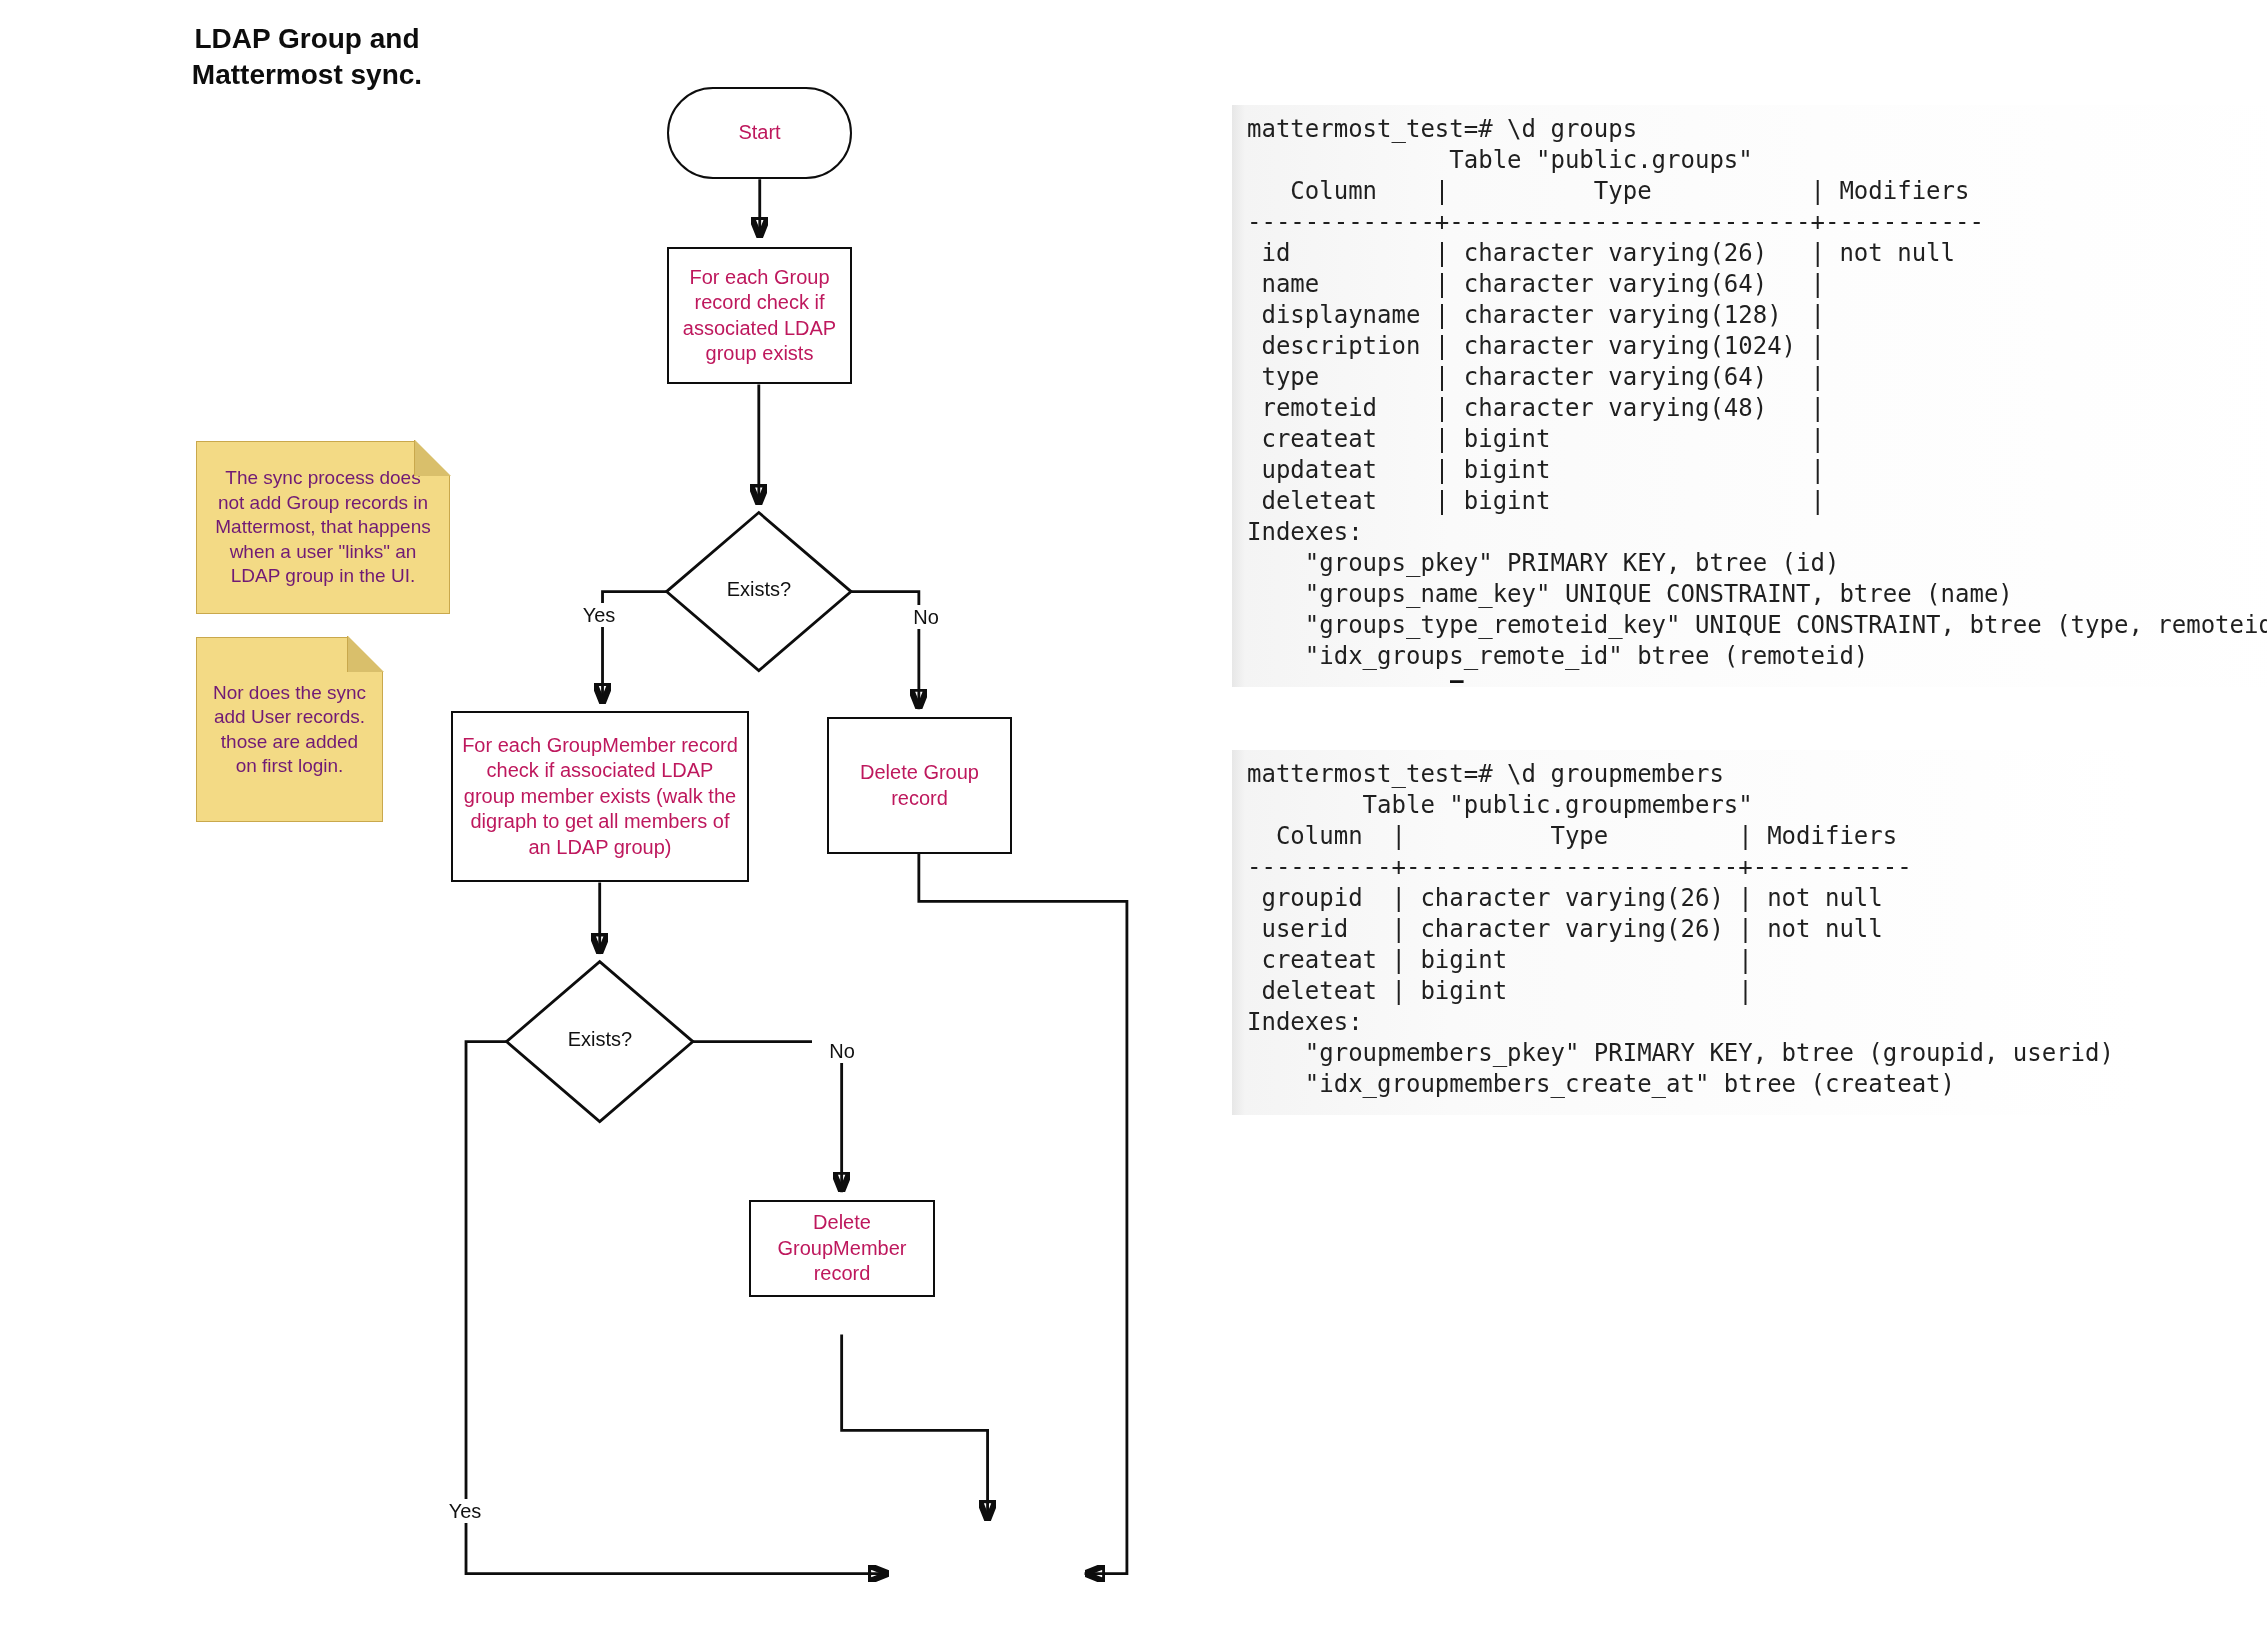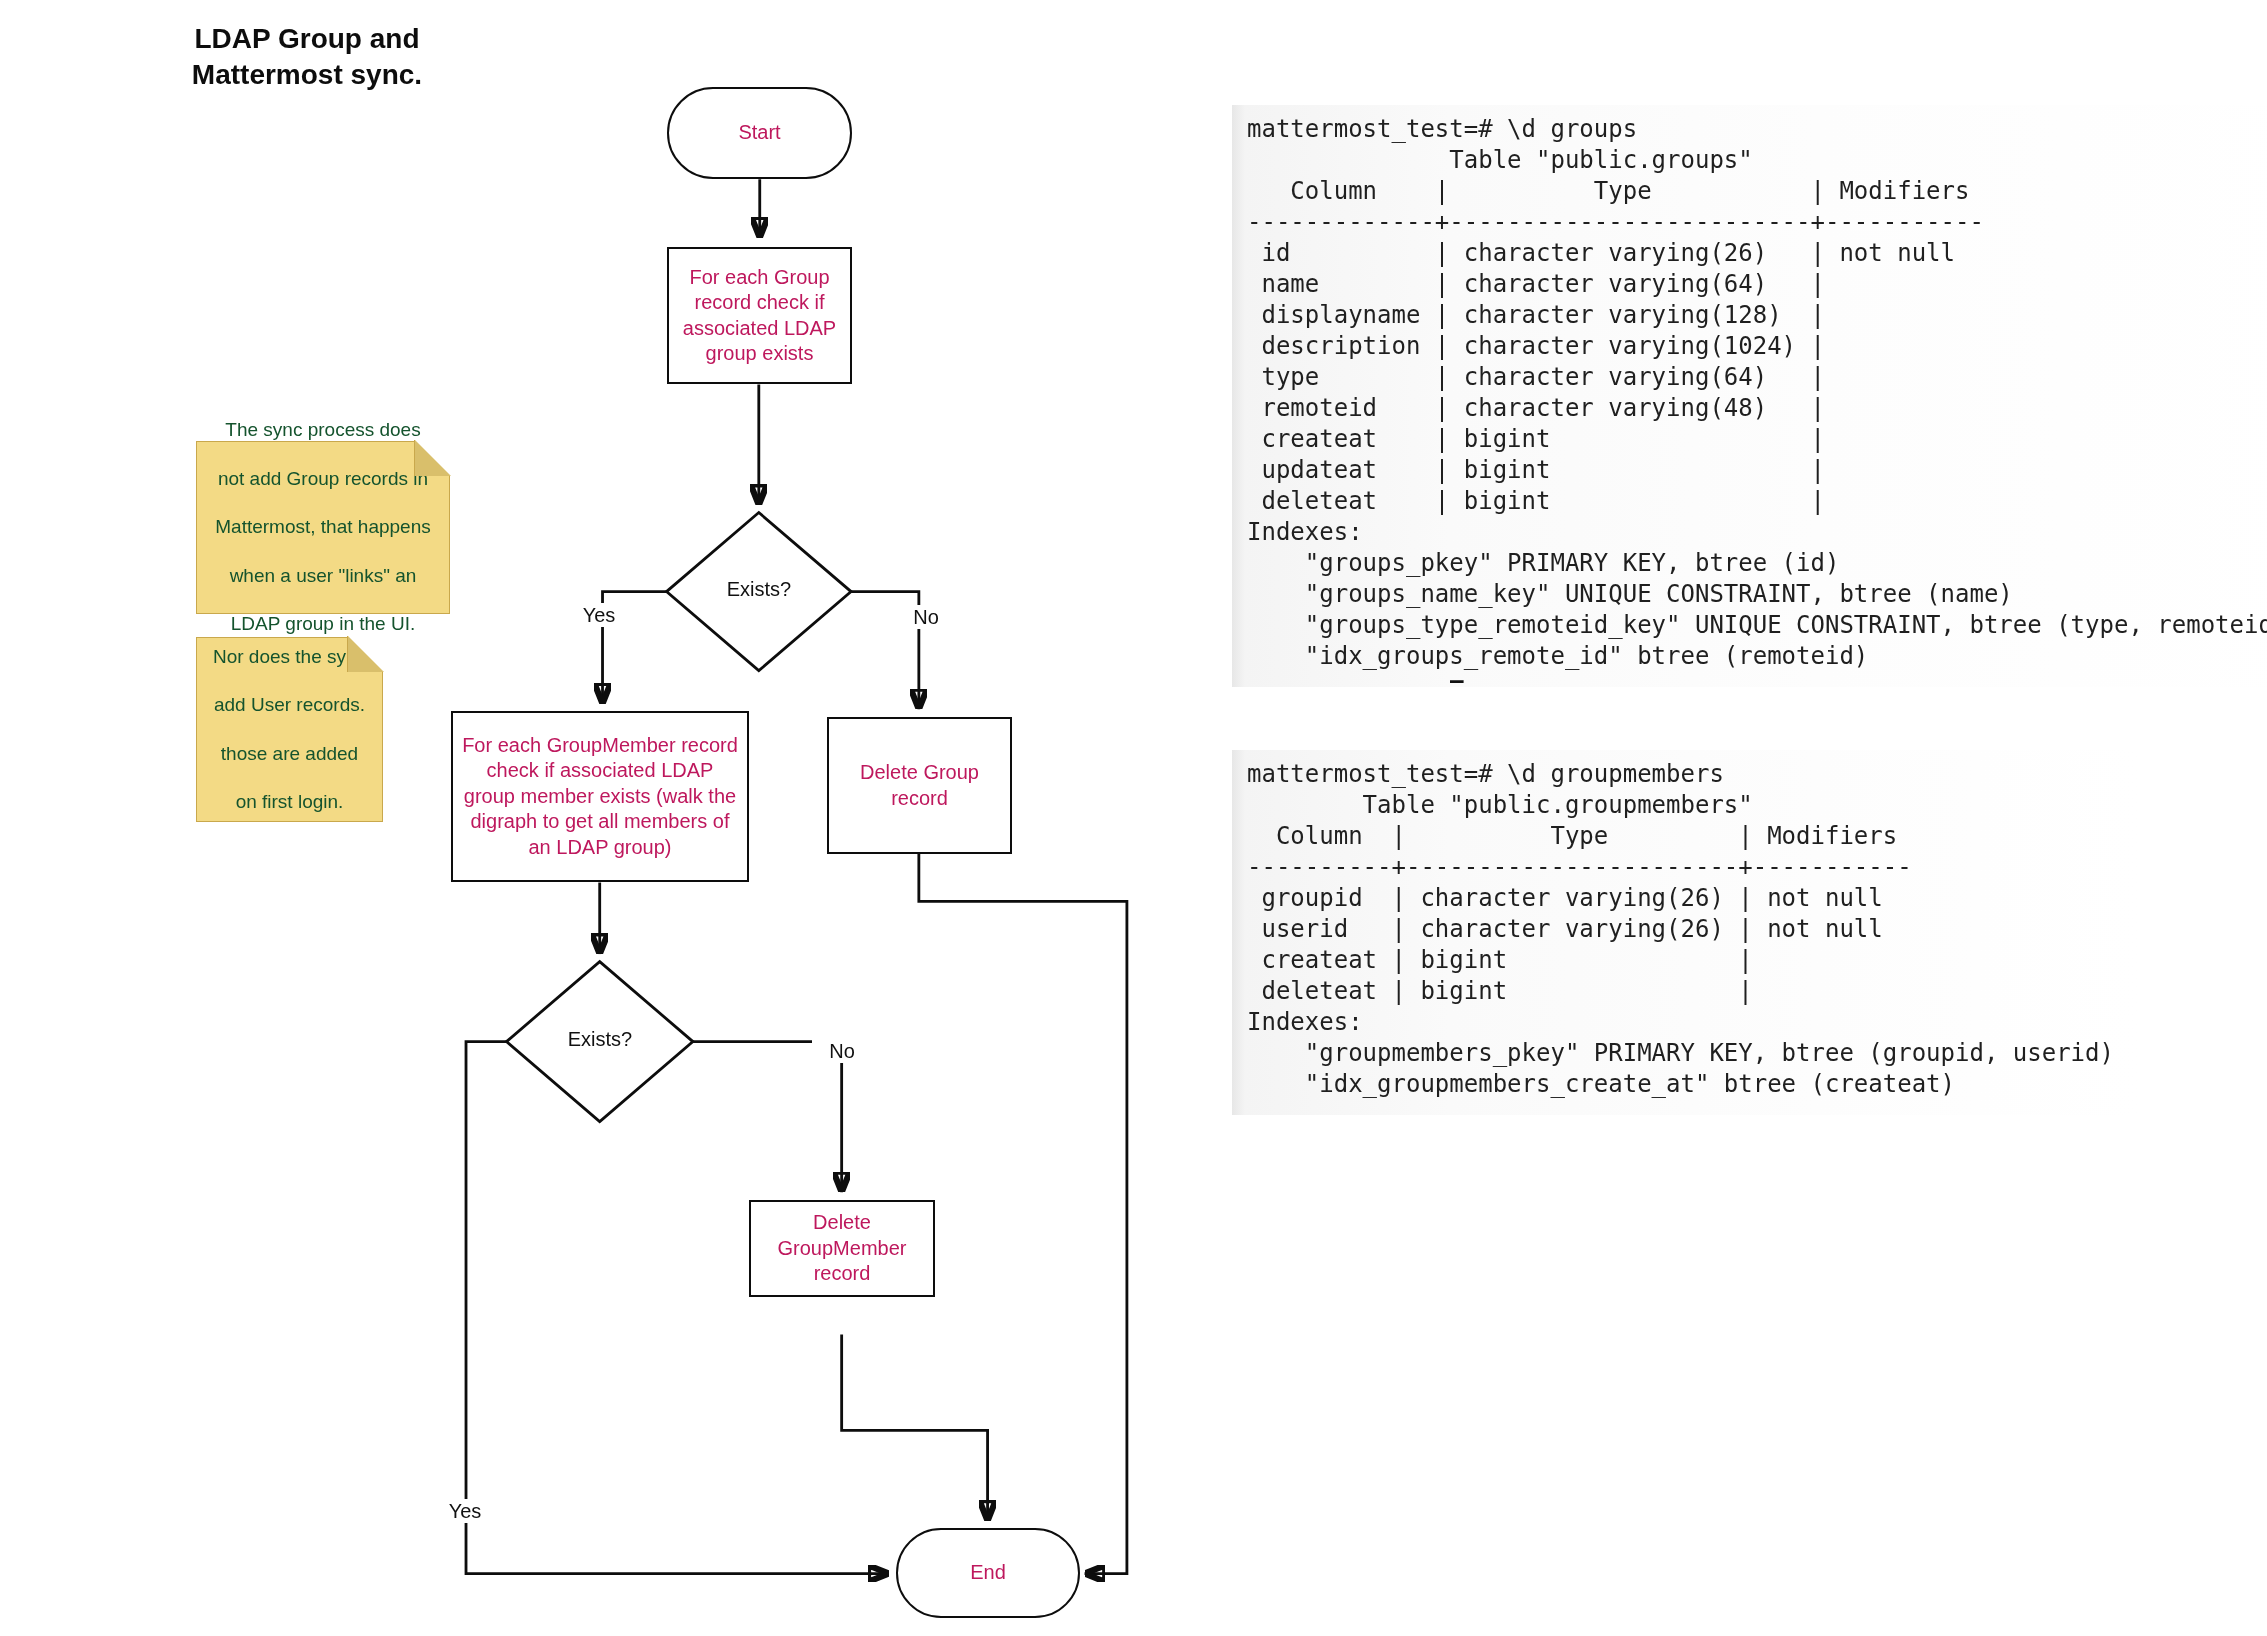--- a/index.html
+++ b/index.html
@@ -25,23 +25,22 @@
     position:absolute;text-align:center;font-size:20px;line-height:22.6px;
     background:#ffffff;color:#111;padding:0.9px 0;
   }
   .diamond-label{
     position:absolute;text-align:center;font-size:20px;color:#111;background:transparent;
   }
   
   .note{
     position:absolute;background:#F3DA85;border:1.9px solid #C9A84C;
     display:flex;flex-direction:column;align-items:center;justify-content:center;
-    text-align:center;font-size:19px;line-height:24.5px;color:#14532d;
+    text-align:center;font-size:19px;line-height:24.5px;color:#701a75;
     box-sizing:border-box;
-    gap:24px;
   }
   .note .fold{
     position:absolute;top:-1.9px;right:-1.9px;width:0;height:0;
     border-style:solid;border-width:0 36px 36px 0;
     border-color:#ffffff #ffffff #D9BF6B #D9BF6B;
     filter:drop-shadow(-0.9px 0.9px 0 #C9A84C);
   }
   
   .terminal{
     position:absolute;margin:0;
@@ -138,23 +137,20 @@
 
   <div class="flow-label" style="left:812px;top:1039px;width:60px;">No</div>
   <div class="flow-label" style="left:431px;top:1499px;width:68px;">Yes</div>
 
   <div class="node" style="left:749px;top:1200px;width:186px;height:97px;">
     <div>Delete</div>
     <div>GroupMember</div>
     <div>record</div>
   </div>
 
-  <div class="node stadium" style="left:896px;top:1528px;width:184px;height:90px;">
-    <div>End</div>
-  </div>
 
   <pre class="terminal" style="left:1232px;top:105px;">mattermost_test=# \d groups
               Table "public.groups"
    Column    |          Type           | Modifiers 
 -------------+-------------------------+-----------
  id          | character varying(26)   | not null
  name        | character varying(64)   | 
  displayname | character varying(128)  | 
  description | character varying(1024) | 
  type        | character varying(64)   | 

